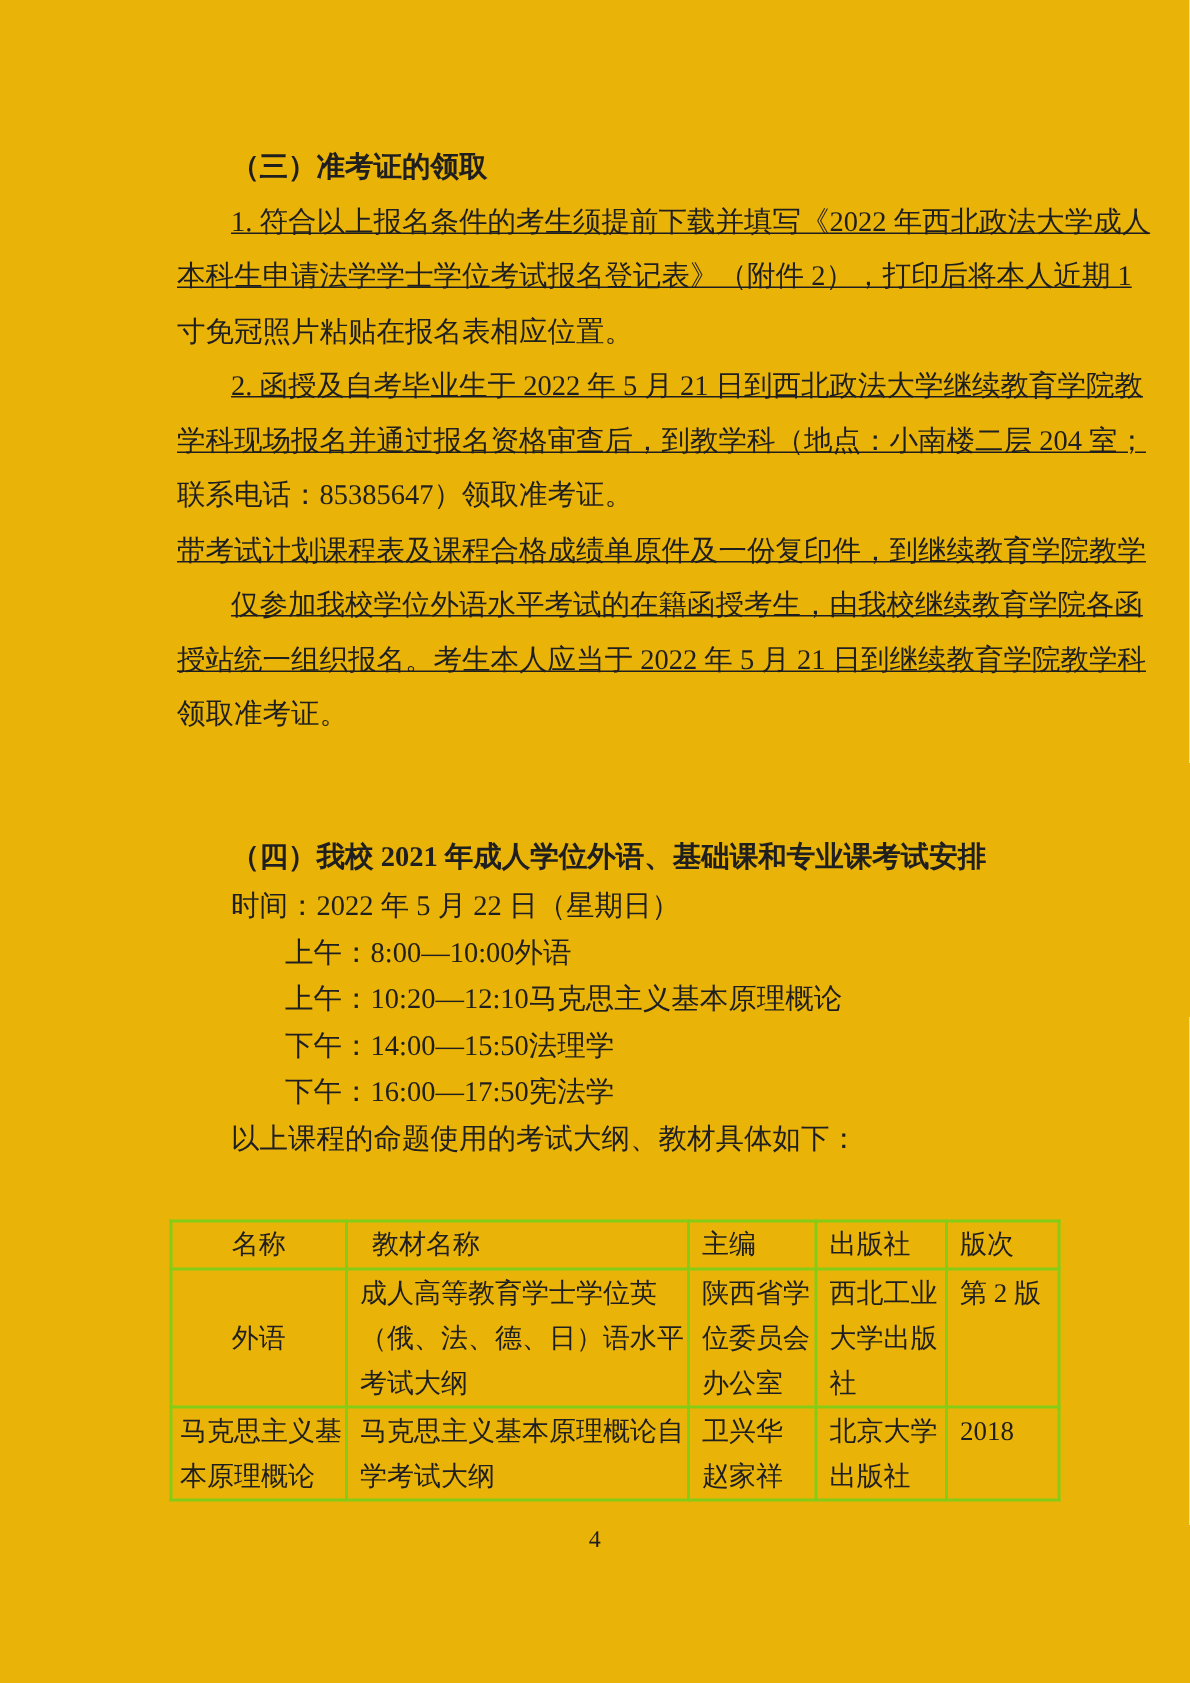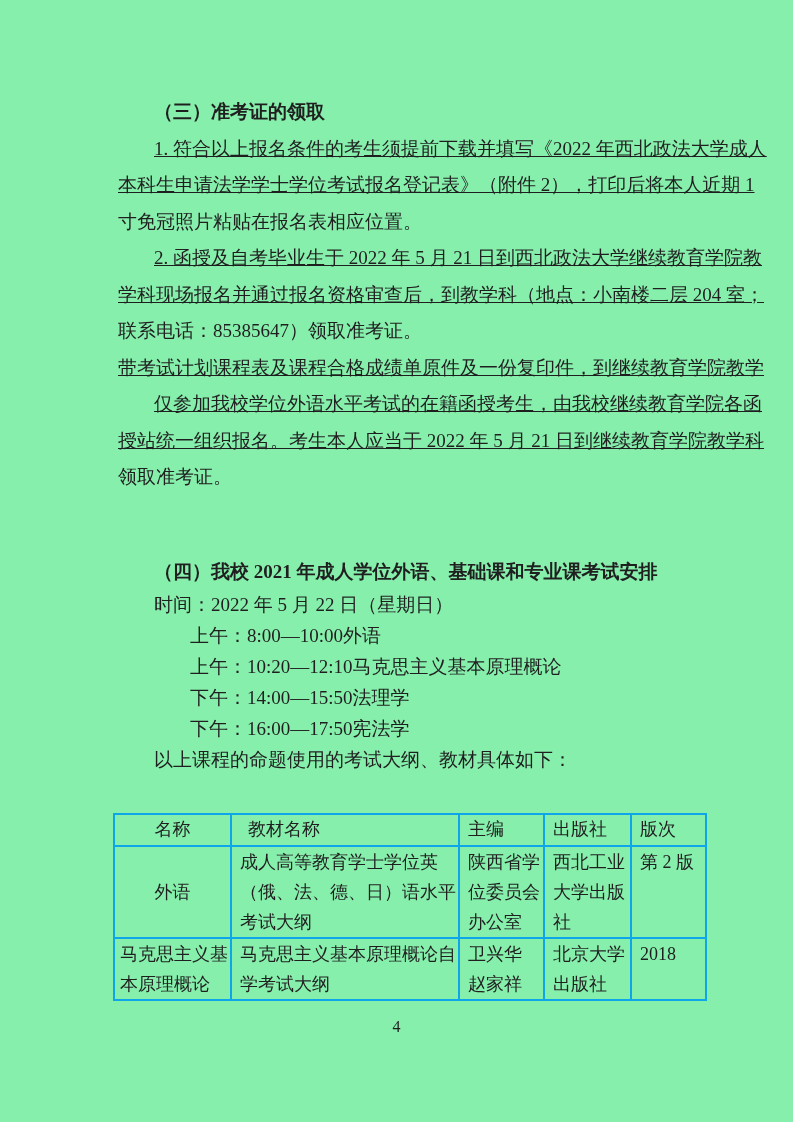--- a/index.html
+++ b/index.html
@@ -1,40 +1,40 @@
 <!DOCTYPE html>
 <html><head>
 <meta charset="utf-8">
 <style>
   html,body { margin:0; padding:0; background:#ffffff; }
   .page {
     position:relative;
     width:793px; height:1122px;
-    background:#86efac;
+    background:#eab308;
     overflow:hidden;
     font-family:"Liberation Serif","DejaVu Serif",serif;
     color:#1f1f1f;
   }
   .blockA { position:absolute; left:118px; top:94px; width:558px; font-size:19px; }
   .blockA .line { height:36.5px; line-height:36.5px; white-space:nowrap; }
   .blockB { position:absolute; left:118px; top:556px; width:558px; font-size:19px; }
   .blockB .line { height:31px; line-height:31px; white-space:nowrap; }
   .bold { font-weight:bold; }
   .ind { text-indent:36px; }
   .just { text-align:justify; text-align-last:justify;text-decoration:underline; }
   .date-gap { margin-top:2px; }
   .time { display:inline-block; min-width:150px; }
 
   table.booklist {
     position:absolute; left:113px; top:813px;
     border-collapse:collapse; table-layout:fixed;
     font-size:18px; color:#1f1f1f;
   }
   table.booklist th, table.booklist td {
-    border:2px solid #0ea5e9;
+    border:2px solid #84cc16;
     padding:0 2px 0 8px;
     vertical-align:top;
     font-weight:normal;
     overflow:hidden;
   }
   table.booklist tr.hdr th { height:30px; line-height:28px; text-align:left; }
   th.cc { text-align:center !important; padding:0 !important; }
   th.hpad { padding-left:16px !important; }
   tr.r1 { height:92px; }
   tr.r2 { height:50px; }

